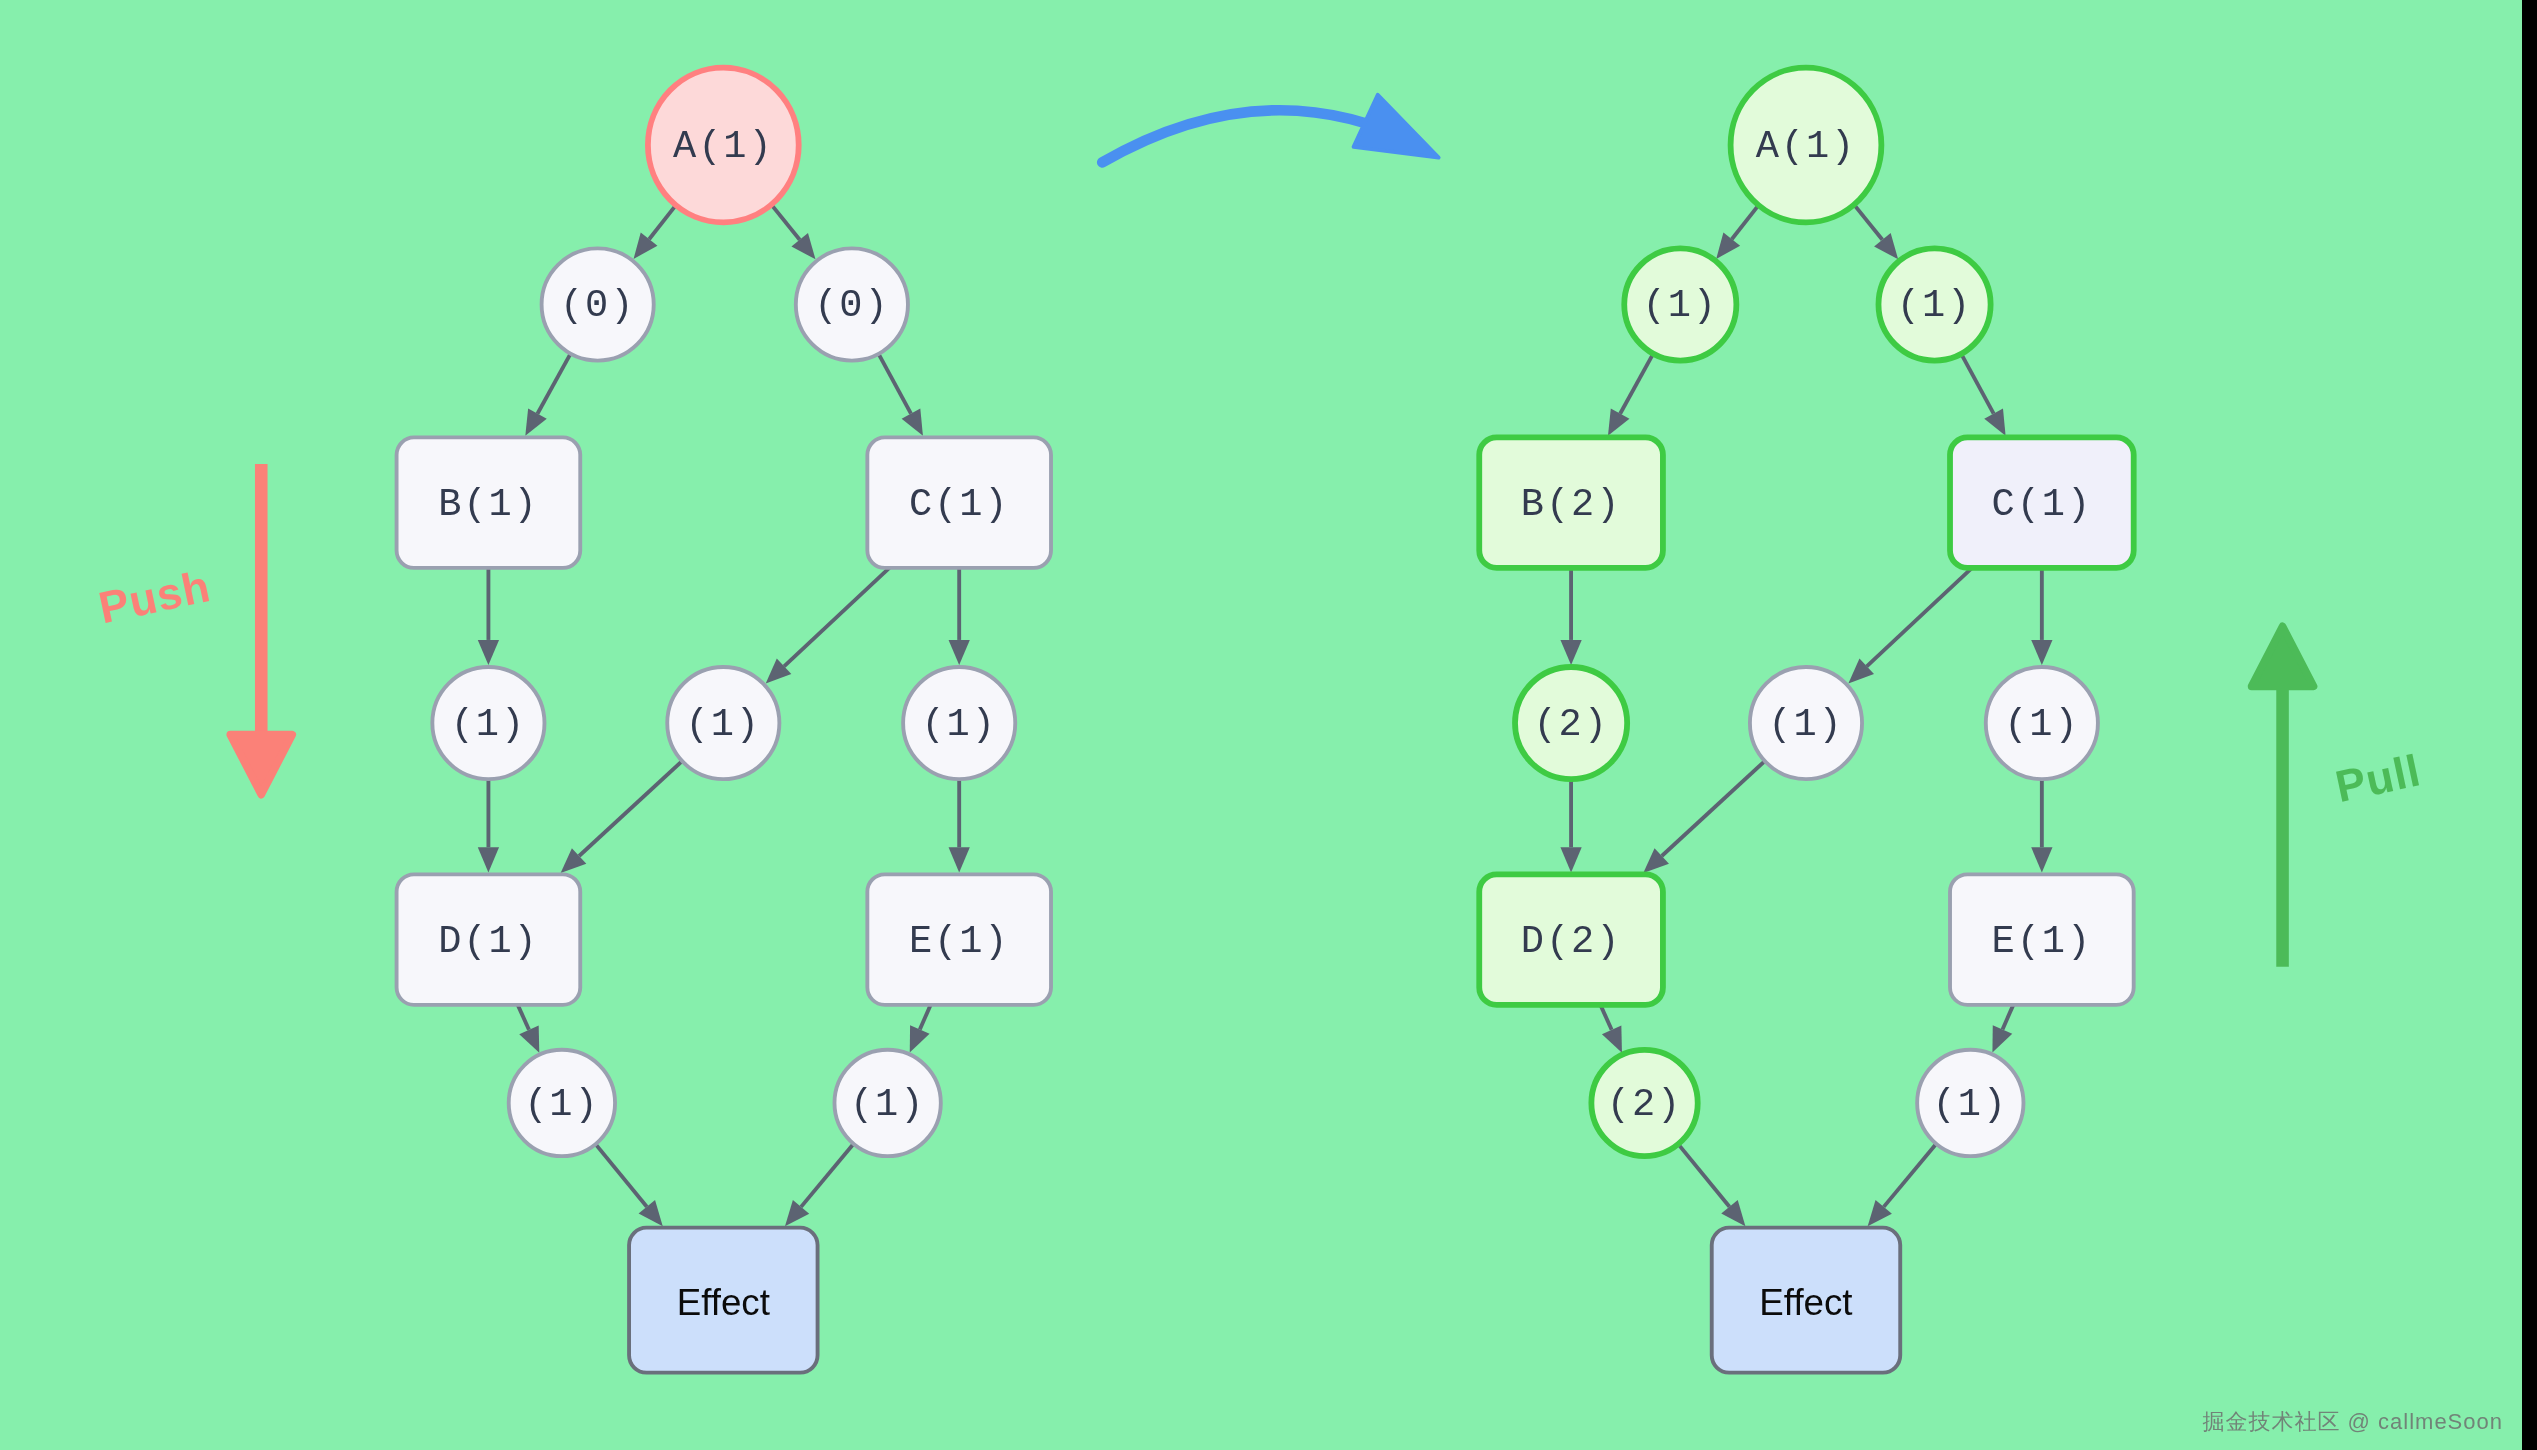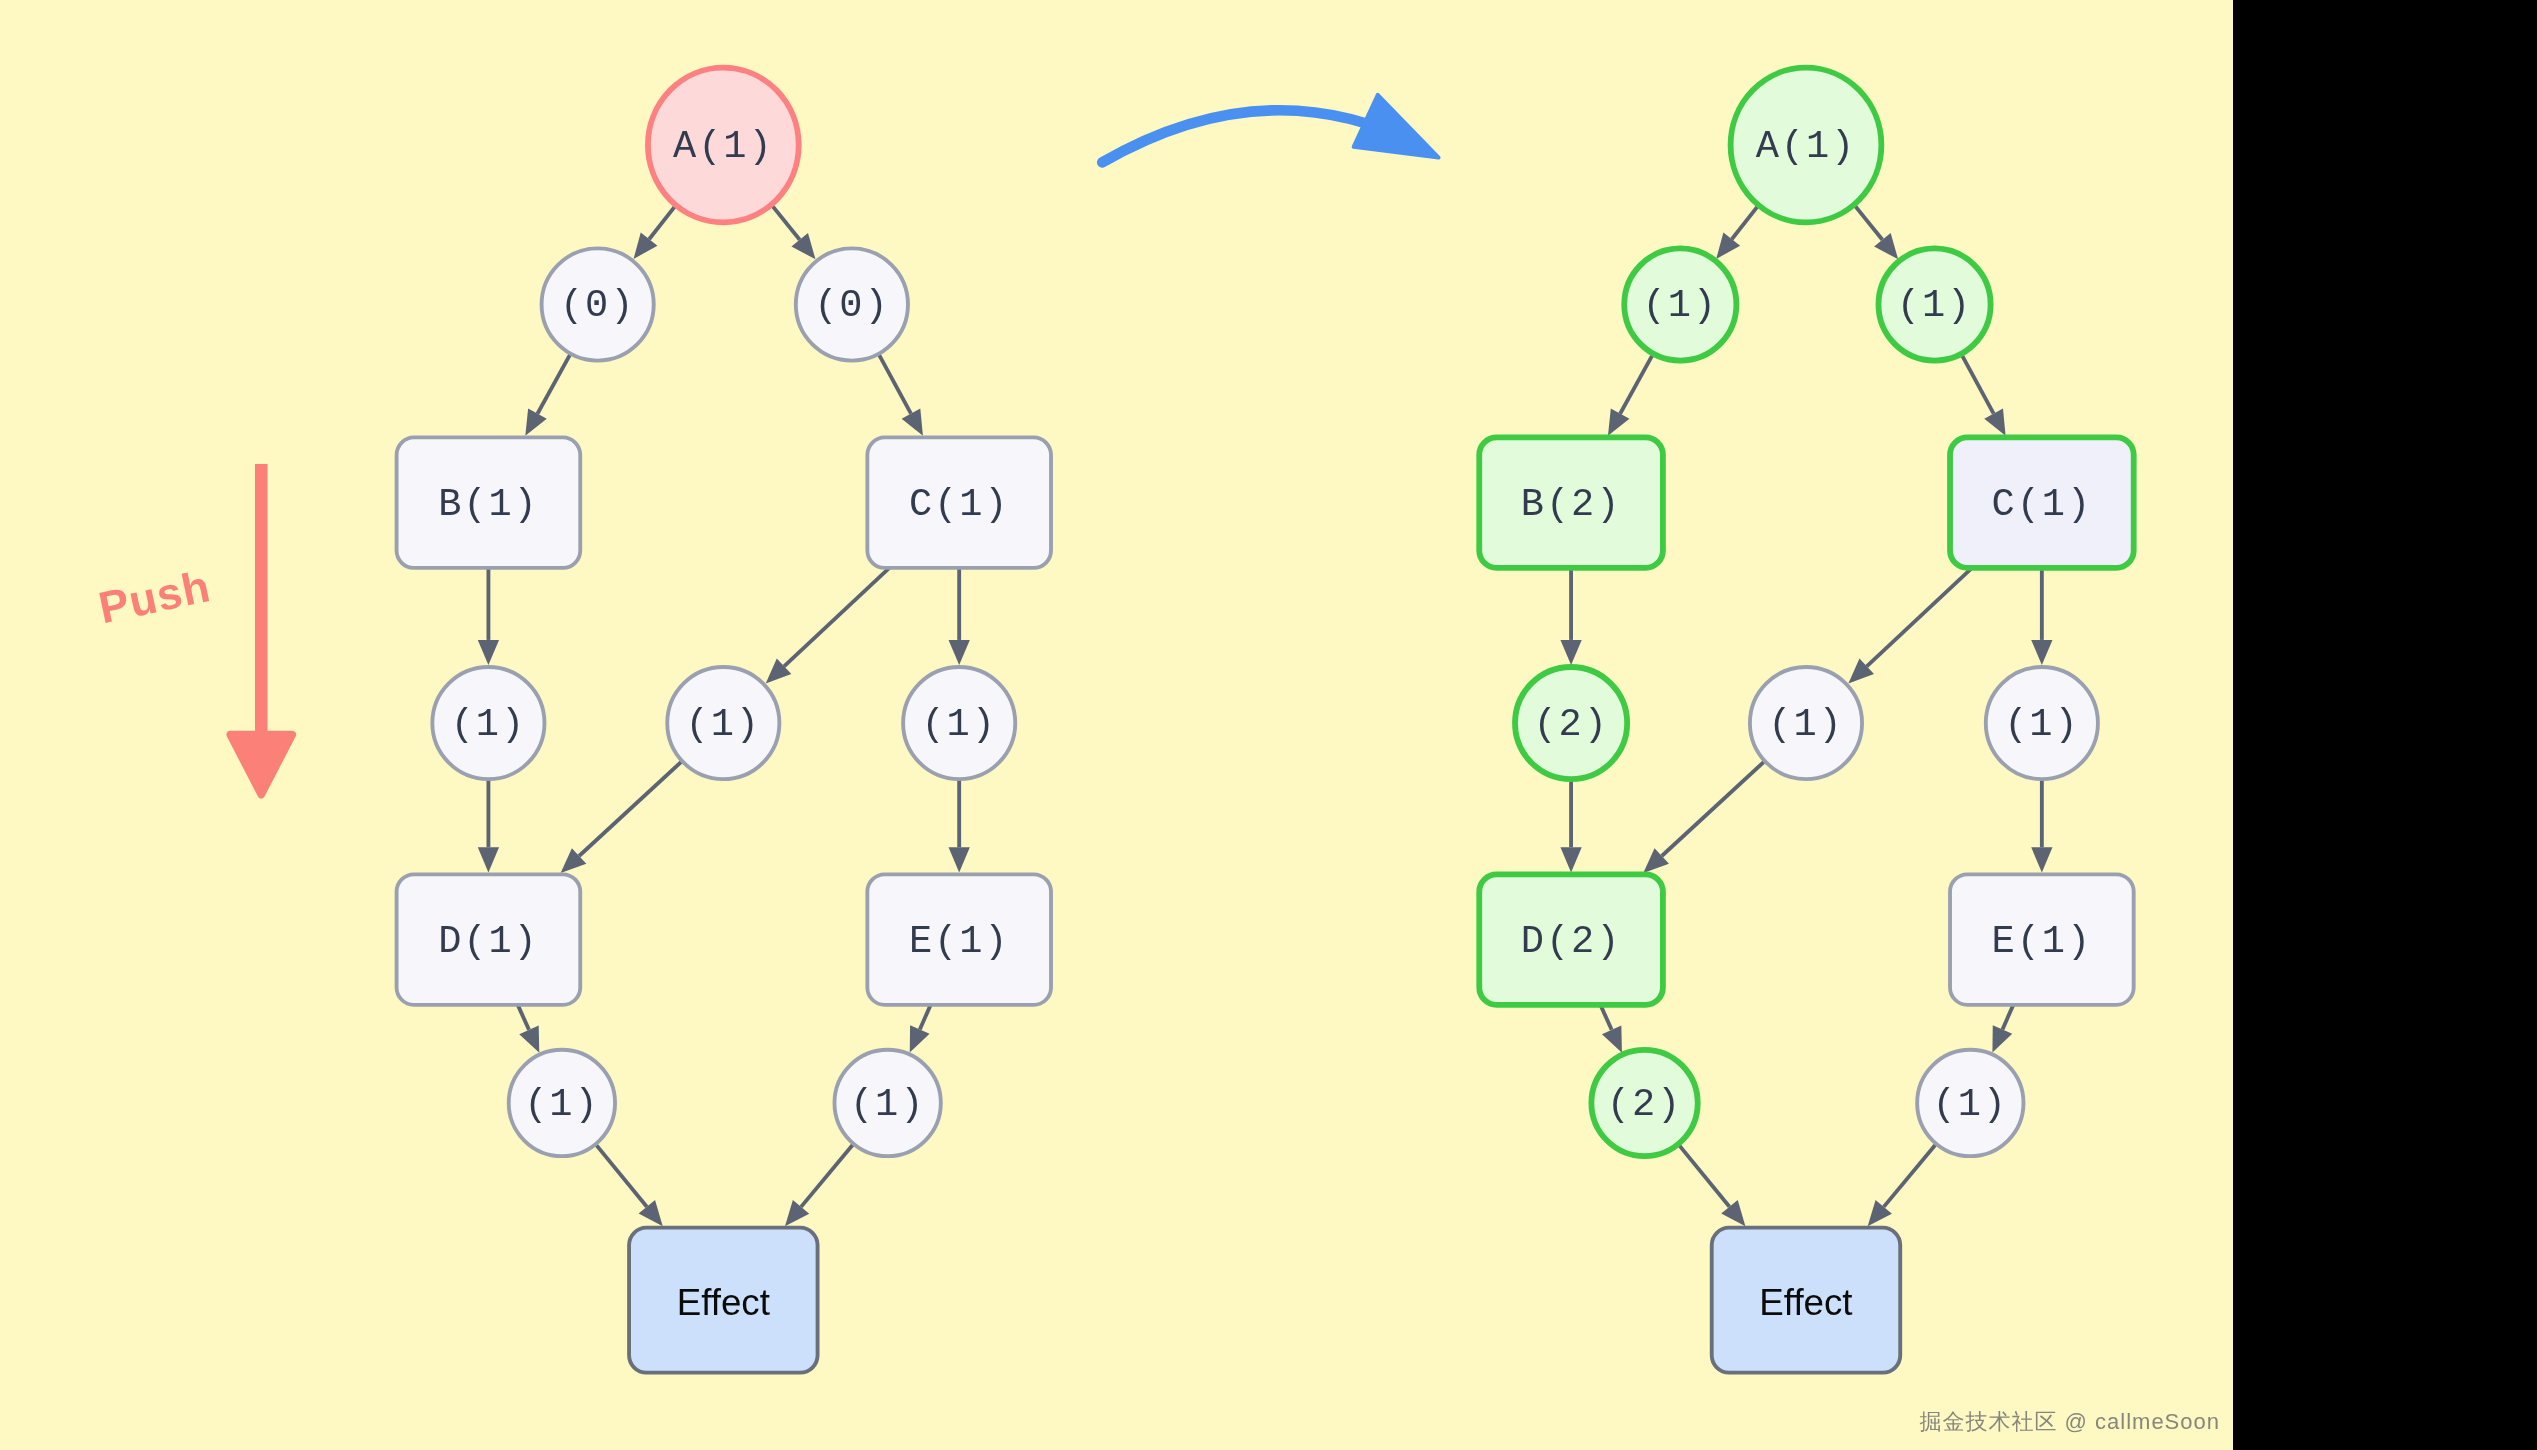--- a/index.html
+++ b/index.html
@@ -2,23 +2,23 @@
 <html><head>
 <meta charset="utf-8">
 <style>
   html, body {
     margin: 0;
     padding: 0;
     background: #000000;
   }
   #stage {
     position: relative;
-    width: 2233px;
+    width: 2522px;
     height: 1450px;
-    background: #fef9c3;
+    background: #86efac;
     overflow: hidden;
     font-family: "Liberation Sans", sans-serif;
   }
   svg.diagram {
     position: absolute;
     inset: 0;
     width: 2538px;
     height: 1450px;
     display: block;
   }
@@ -55,21 +55,21 @@
   }
   .pull-label {
     font-family: "Liberation Sans", sans-serif;
     font-size: 46px;
     font-weight: bold;
     fill: #4cbb58;
     letter-spacing: 1px;
   }
   .watermark {
     position: absolute;
-    right: 13px;
+    right: 19px;
     bottom: 13.5px;
     color: #6d6d6d;
     font-family: "Liberation Sans", sans-serif;
     font-size: 22px;
     white-space: nowrap;
     letter-spacing: 1px;
     opacity: 0.82;
   }
 </style>
 </head>

